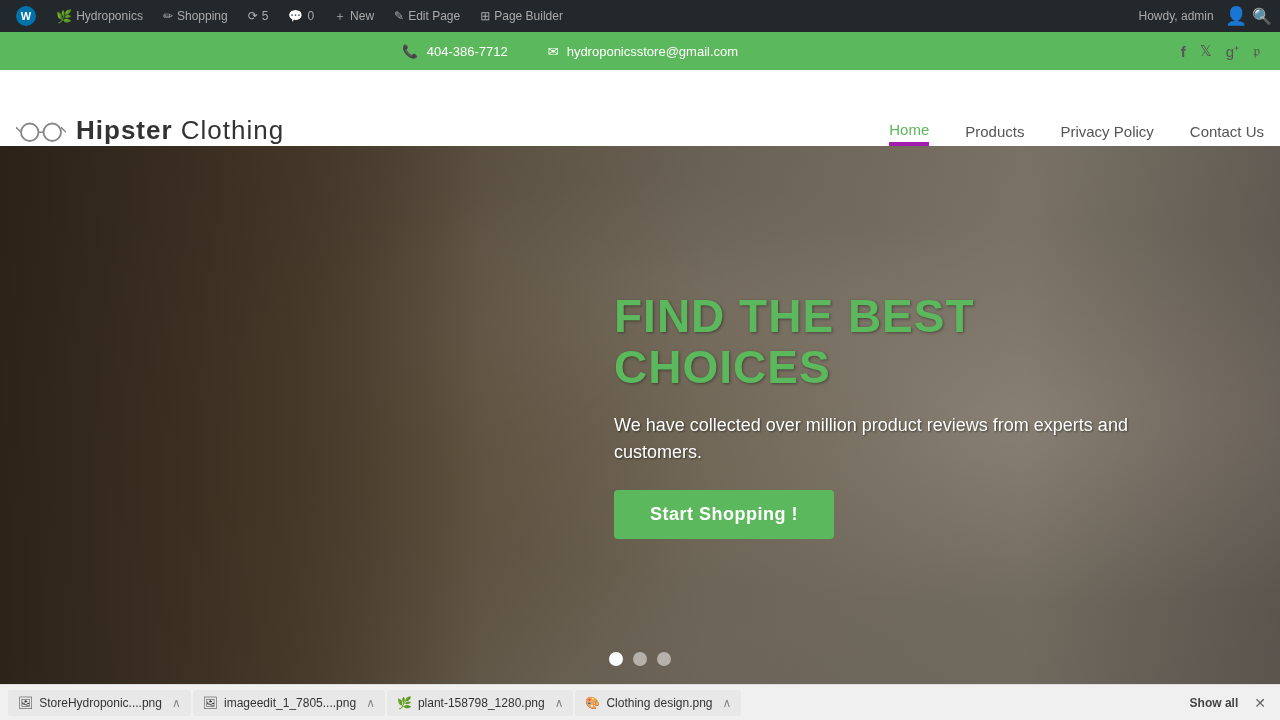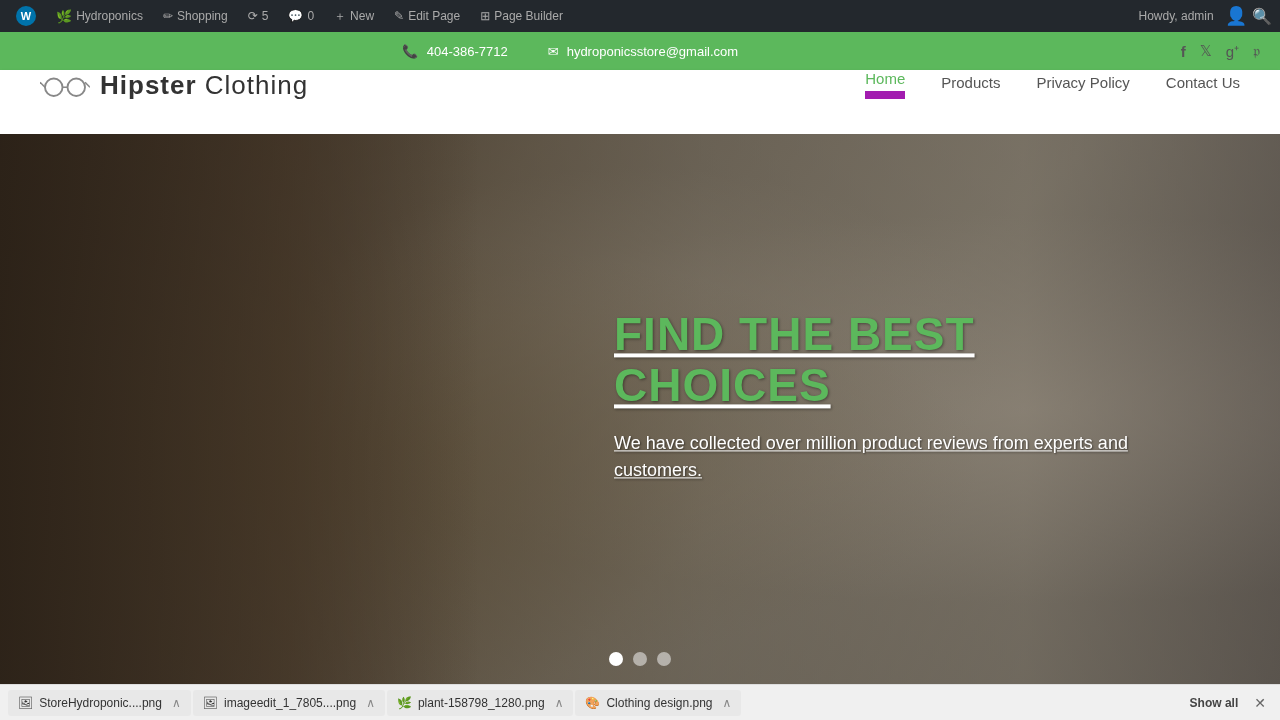--- a/index.html
+++ b/index.html
@@ -81,24 +81,24 @@
       display: flex;
       align-items: center;
       gap: 40px;
       flex: 1;
       justify-content: center;
     }
 
     
     .site-header {
       background: #fff;
-      height: 64px;
-      display: flex;
-      align-items: flex-start;
-      padding: 0 40px;
+      height: 76px;
+      display: flex;
+      align-items: flex-end;
+      padding: 0 16px;
       box-shadow: 0 1px 3px rgba(0,0,0,0.08);
     }
     .site-logo {
       display: flex;
       align-items: center;
       gap: 10px;
       text-decoration: none;
     }
     .logo-text {
       font-size: 26px;
@@ -117,21 +117,21 @@
     }
     .nav-item {
       font-size: 15px;
       color: #555;
       text-decoration: none;
       cursor: pointer;
       padding-bottom: 4px;
     }
     .nav-item.active {
       color: #5cb85c;
-      border-bottom: 8px solid #a21caf;
+      border-bottom: 4px solid #a21caf;
     }
 
     
     .hero {
       flex: 1;
       position: relative;
       overflow: hidden;
       background: #4a4a4a;
     }
     .hero-bg {
@@ -174,21 +174,20 @@
     }
 
     .hero-content {
       position: absolute;
       left: 50%;
       top: 50%;
       transform: translate(-5%, -50%);
       z-index: 3;
       color: #fff;
       max-width: 520px;
-      text-decoration: underline;
     }
     .hero-title {
       font-size: 46px;
       font-weight: 900;
       color: #5cb85c;
       line-height: 1.1;
       margin-bottom: 20px;
       text-shadow: 1px 1px 3px rgba(0,0,0,0.4);
       letter-spacing: 1px;
     }
@@ -383,20 +382,21 @@
   </div>
 
   <div class="hero">
     <div class="hero-photo"></div>
     <div class="hero-bg"></div>
     <div class="hero-person"></div>
 
     <div class="hero-content">
       <div class="hero-title">FIND THE BEST CHOICES</div>
       <div class="hero-subtitle">We have collected over million product reviews from experts and customers.</div>
+      <button class="hero-btn">Start Shopping !</button>
     </div>
 
     <div class="slider-dots">
       <div class="dot active"></div>
       <div class="dot"></div>
       <div class="dot"></div>
     </div>
   </div>
 
   <div class="downloads-bar">

